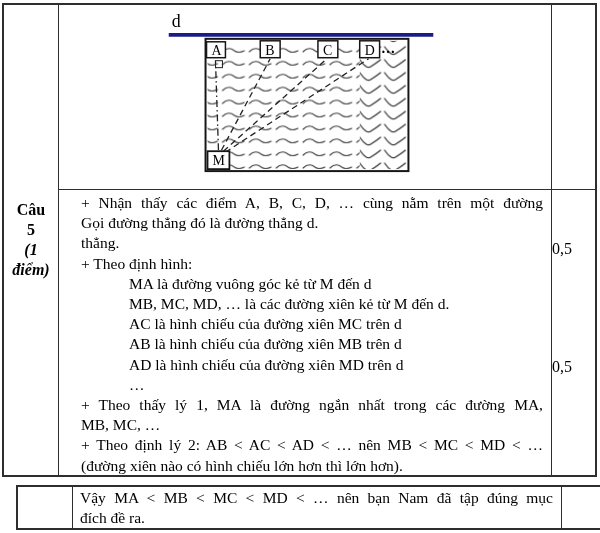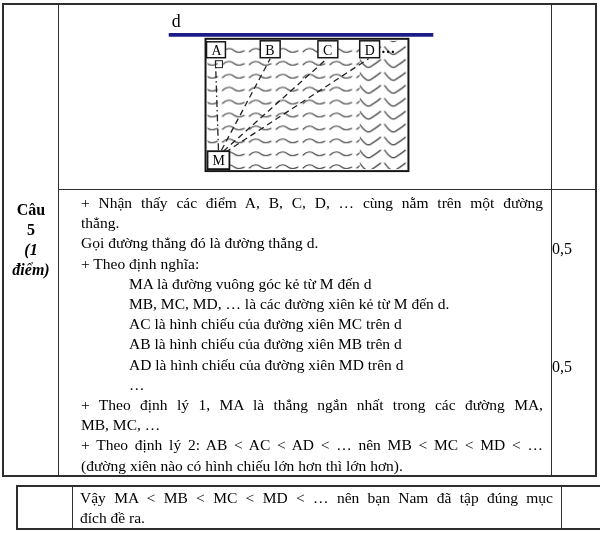--- a/index.html
+++ b/index.html
@@ -98,30 +98,30 @@
           <rect x="149" y="147" width="22" height="18" fill="#fff" stroke="#161616" stroke-width="1.8"></rect>
           <text class="ptlabel" x="154" y="161">M</text>
         </g>
       </svg>
     </div>
 
     <div class="trcell"></div>
 
     <div class="anscell">
         <div class="ans-line stretch">+ Nhận thấy các điểm A, B, C, D, … cùng nằm trên một đường</div>
+        <div class="ans-line">Gọi đường thẳng đó là đường thẳng d.</div>
         <div class="ans-line">thẳng.</div>
-        <div class="ans-line">Gọi đường thẳng đó là đường thẳng d.</div>
-        <div class="ans-line">+ Theo định nghĩa:</div>
+        <div class="ans-line">+ Theo định hình:</div>
         <div class="ans-line ind">MA là đường vuông góc kẻ từ M đến d</div>
         <div class="ans-line ind">MB, MC, MD, … là các đường xiên kẻ từ M đến d.</div>
         <div class="ans-line ind">AC là hình chiếu của đường xiên MC trên d</div>
         <div class="ans-line ind">AB là hình chiếu của đường xiên MB trên d</div>
         <div class="ans-line ind">AD là hình chiếu của đường xiên MD trên d</div>
         <div class="ans-line ind">…</div>
-        <div class="ans-line stretch">+ Theo định lý 1, MA là thẳng ngắn nhất trong các đường MA,</div>
+        <div class="ans-line stretch">+ Theo thấy lý 1, MA là đường ngắn nhất trong các đường MA,</div>
         <div class="ans-line">MB, MC, …</div>
         <div class="ans-line stretch">+ Theo định lý 2: AB &lt; AC &lt; AD &lt; … nên MB &lt; MC &lt; MD &lt; …</div>
         <div class="ans-line">(đường xiên nào có hình chiếu lớn hơn thì lớn hơn).</div>
       </div>
 
     <div class="scorecell">
       <div class="score score-0">0,5</div>
       <div class="score score-1">0,5</div>
     </div>
   </div>

